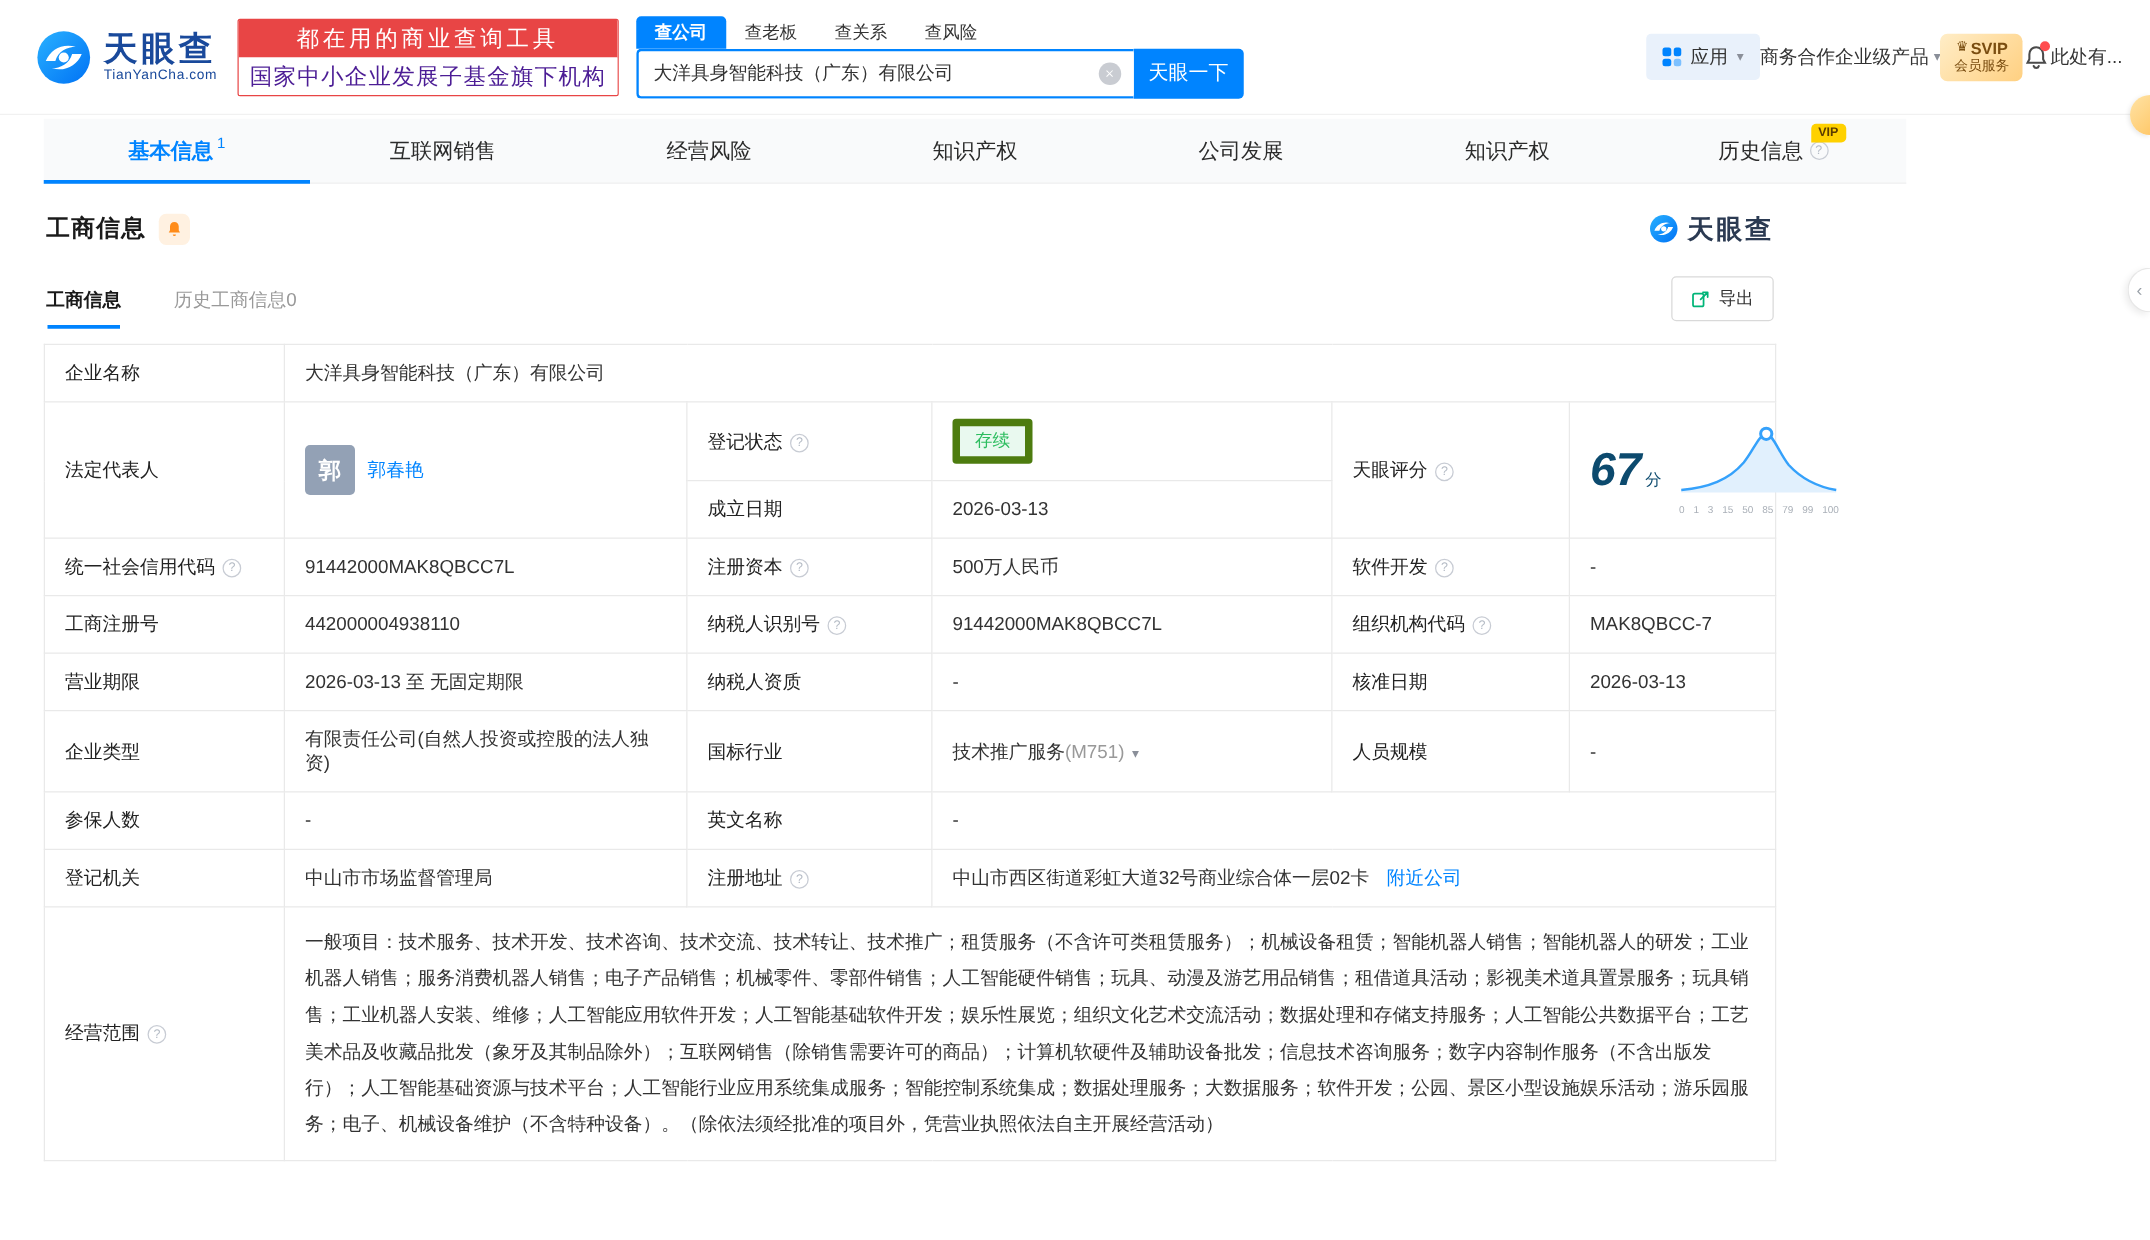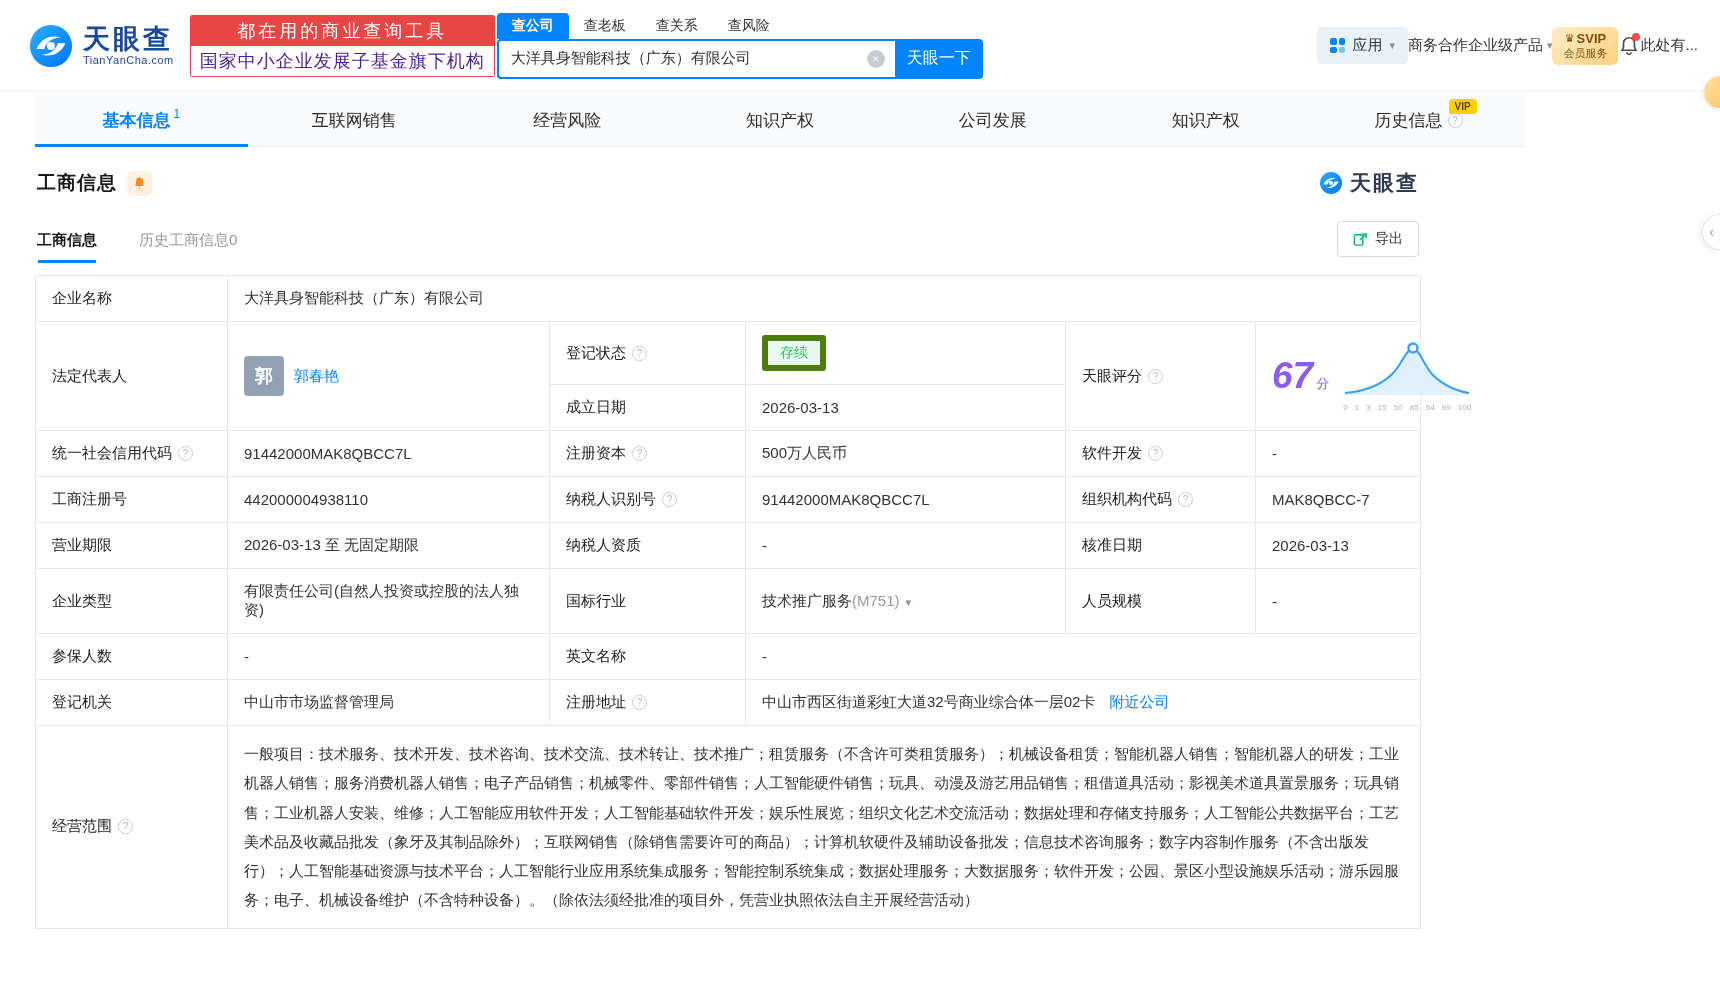--- a/index.html
+++ b/index.html
@@ -10,21 +10,21 @@
   }
   
   .header { display:flex; align-items:center; height:92px; padding:0 22px 0 28px; border-bottom:1px solid #f1f1f1; }
   .logo { display:flex; align-items:center; gap:9px; cursor:pointer; flex:none; }
   .logo-icon { width:46px; height:46px; }
   .logo-cn { font-size:27px; font-weight:bold; color:#19499b; letter-spacing:3px; line-height:1.05; }
   .logo-en { font-size:11px; color:#19499b; letter-spacing:.5px; }
   .promo { margin-left:16px; border:1px solid #e84545; border-radius:2px; overflow:hidden; font-size:18px; text-align:center; flex:none; }
   .promo .l1 { background:#e84545; color:#fff; padding:3px 9px; letter-spacing:3px; }
   .promo .l2 { color:#4c1d95; padding:3px 9px; letter-spacing:1px; background:#fff; }
-  .search-block { margin-left:2px; flex:none;font-family:Liberation Serif, serif; }
+  .search-block { margin-left:14px; flex:none;font-family:Liberation Serif, serif; }
   .search-tabs { display:flex; align-items:flex-end; }
   .search-tab { font-size:14px; color:#333; padding:4px 15px; cursor:pointer; }
   .search-tab.active { background:#0084ff; color:#fff; border-radius:4px 4px 0 0; font-weight:bold; }
   .search-row { display:flex; }
   .search-input-wrap { position:relative; width:398px; height:40px; border:2px solid #0084ff; border-right:none; border-radius:4px 0 0 4px; display:flex; align-items:center; background:#fff; }
   .search-input { border:none; outline:none; flex:1; font-size:15px; color:#333; padding:0 34px 0 12px; height:100%; background:transparent; font-family:inherit; }
   .clear-btn { position:absolute; right:10px; width:18px; height:18px; border-radius:50%; background:#c9ccd2; color:#fff; font-size:13px; line-height:17px; text-align:center; cursor:pointer; }
   .search-btn { width:88px; height:40px; background:#0084ff; color:#fff; font-size:16px; border:none; border-radius:0 4px 4px 0; cursor:pointer; font-family:inherit; }
   .header-nav { margin-left:auto; display:flex; align-items:center; flex:none; }
   .apps-btn { display:flex; align-items:center; gap:7px; background:#e9f1fb; border-radius:4px; padding:9px 13px; font-size:15px; color:#333; cursor:pointer; }
@@ -64,21 +64,21 @@
   .info-table th, .info-table td { border:1px solid #e9e9e9; font-weight:normal; text-align:left; padding:13px 16px; font-size:15px; vertical-align:middle; word-break:break-all; }
   .info-table th { color:#222; }
   .info-table td { color:#333; }
   .help { display:inline-block; width:15px; height:15px; line-height:13px; text-align:center; border:1px solid #c8ccd4; border-radius:50%; color:#b3bac4; font-size:10px; margin-left:6px; vertical-align:1px; cursor:pointer; }
   .rep-wrap { display:flex; align-items:center; }
   .avatar { width:40px; height:40px; border-radius:4px; background:#93a1b5; color:#fff; font-size:18px; font-weight:bold; display:flex; align-items:center; justify-content:center; flex:none; }
   a.blue-link { color:#0084ff; text-decoration:none; cursor:pointer; }
   .rep-wrap a { margin-left:10px; }
   .status-badge { display:inline-block; padding:3px 12px; font-size:14px; color:#2dbd5f; background:#e9f9ef; border:6px solid #4d7c0f; border-radius:3px; }
   .score-wrap { display:flex; align-items:center; gap:14px; }
-  .score-num { color:#8b5cf6; white-space:nowrap; }
+  .score-num { color:#0c4a6e; white-space:nowrap; }
   .score-num .n { font-size:37px; font-weight:bold; font-style:italic; }
   .score-num .u { font-size:13px; margin-left:3px; }
   .score-chart { width:132px; cursor:pointer; }
   .ticks { display:flex; justify-content:space-between; font-size:8px; color:#aab0b8; margin-top:1px; }
   .industry-wrap { cursor:pointer; }
   .industry-code { color:#999; }
   .industry-wrap .caret { margin-left:6px; }
   .addr-link { margin-left:14px; }
   .scope-text { line-height:1.95; }
   
@@ -273,21 +273,21 @@
               <path d="M2 52 C24 50 40 44 52 30 C60 20 64 8 70 7 C76 8 80 22 88 32 C100 45 114 50 126 52" fill="none" stroke="#35a1fb" stroke-width="2"></path>
               <circle cx="70" cy="7" r="4.5" fill="#fff" stroke="#35a1fb" stroke-width="2.4"></circle>
             </svg>
             <div class="ticks">
               <span>0</span>
                   <span>1</span>
                   <span>3</span>
                   <span>15</span>
                   <span>50</span>
                   <span>85</span>
-                  <span>64</span>
+                  <span>79</span>
                   <span>99</span>
                   <span>100</span>
             </div>
           </div>
         </div>
       </td>
     </tr>
     <tr>
       <th>
         <span>成立日期</span>

